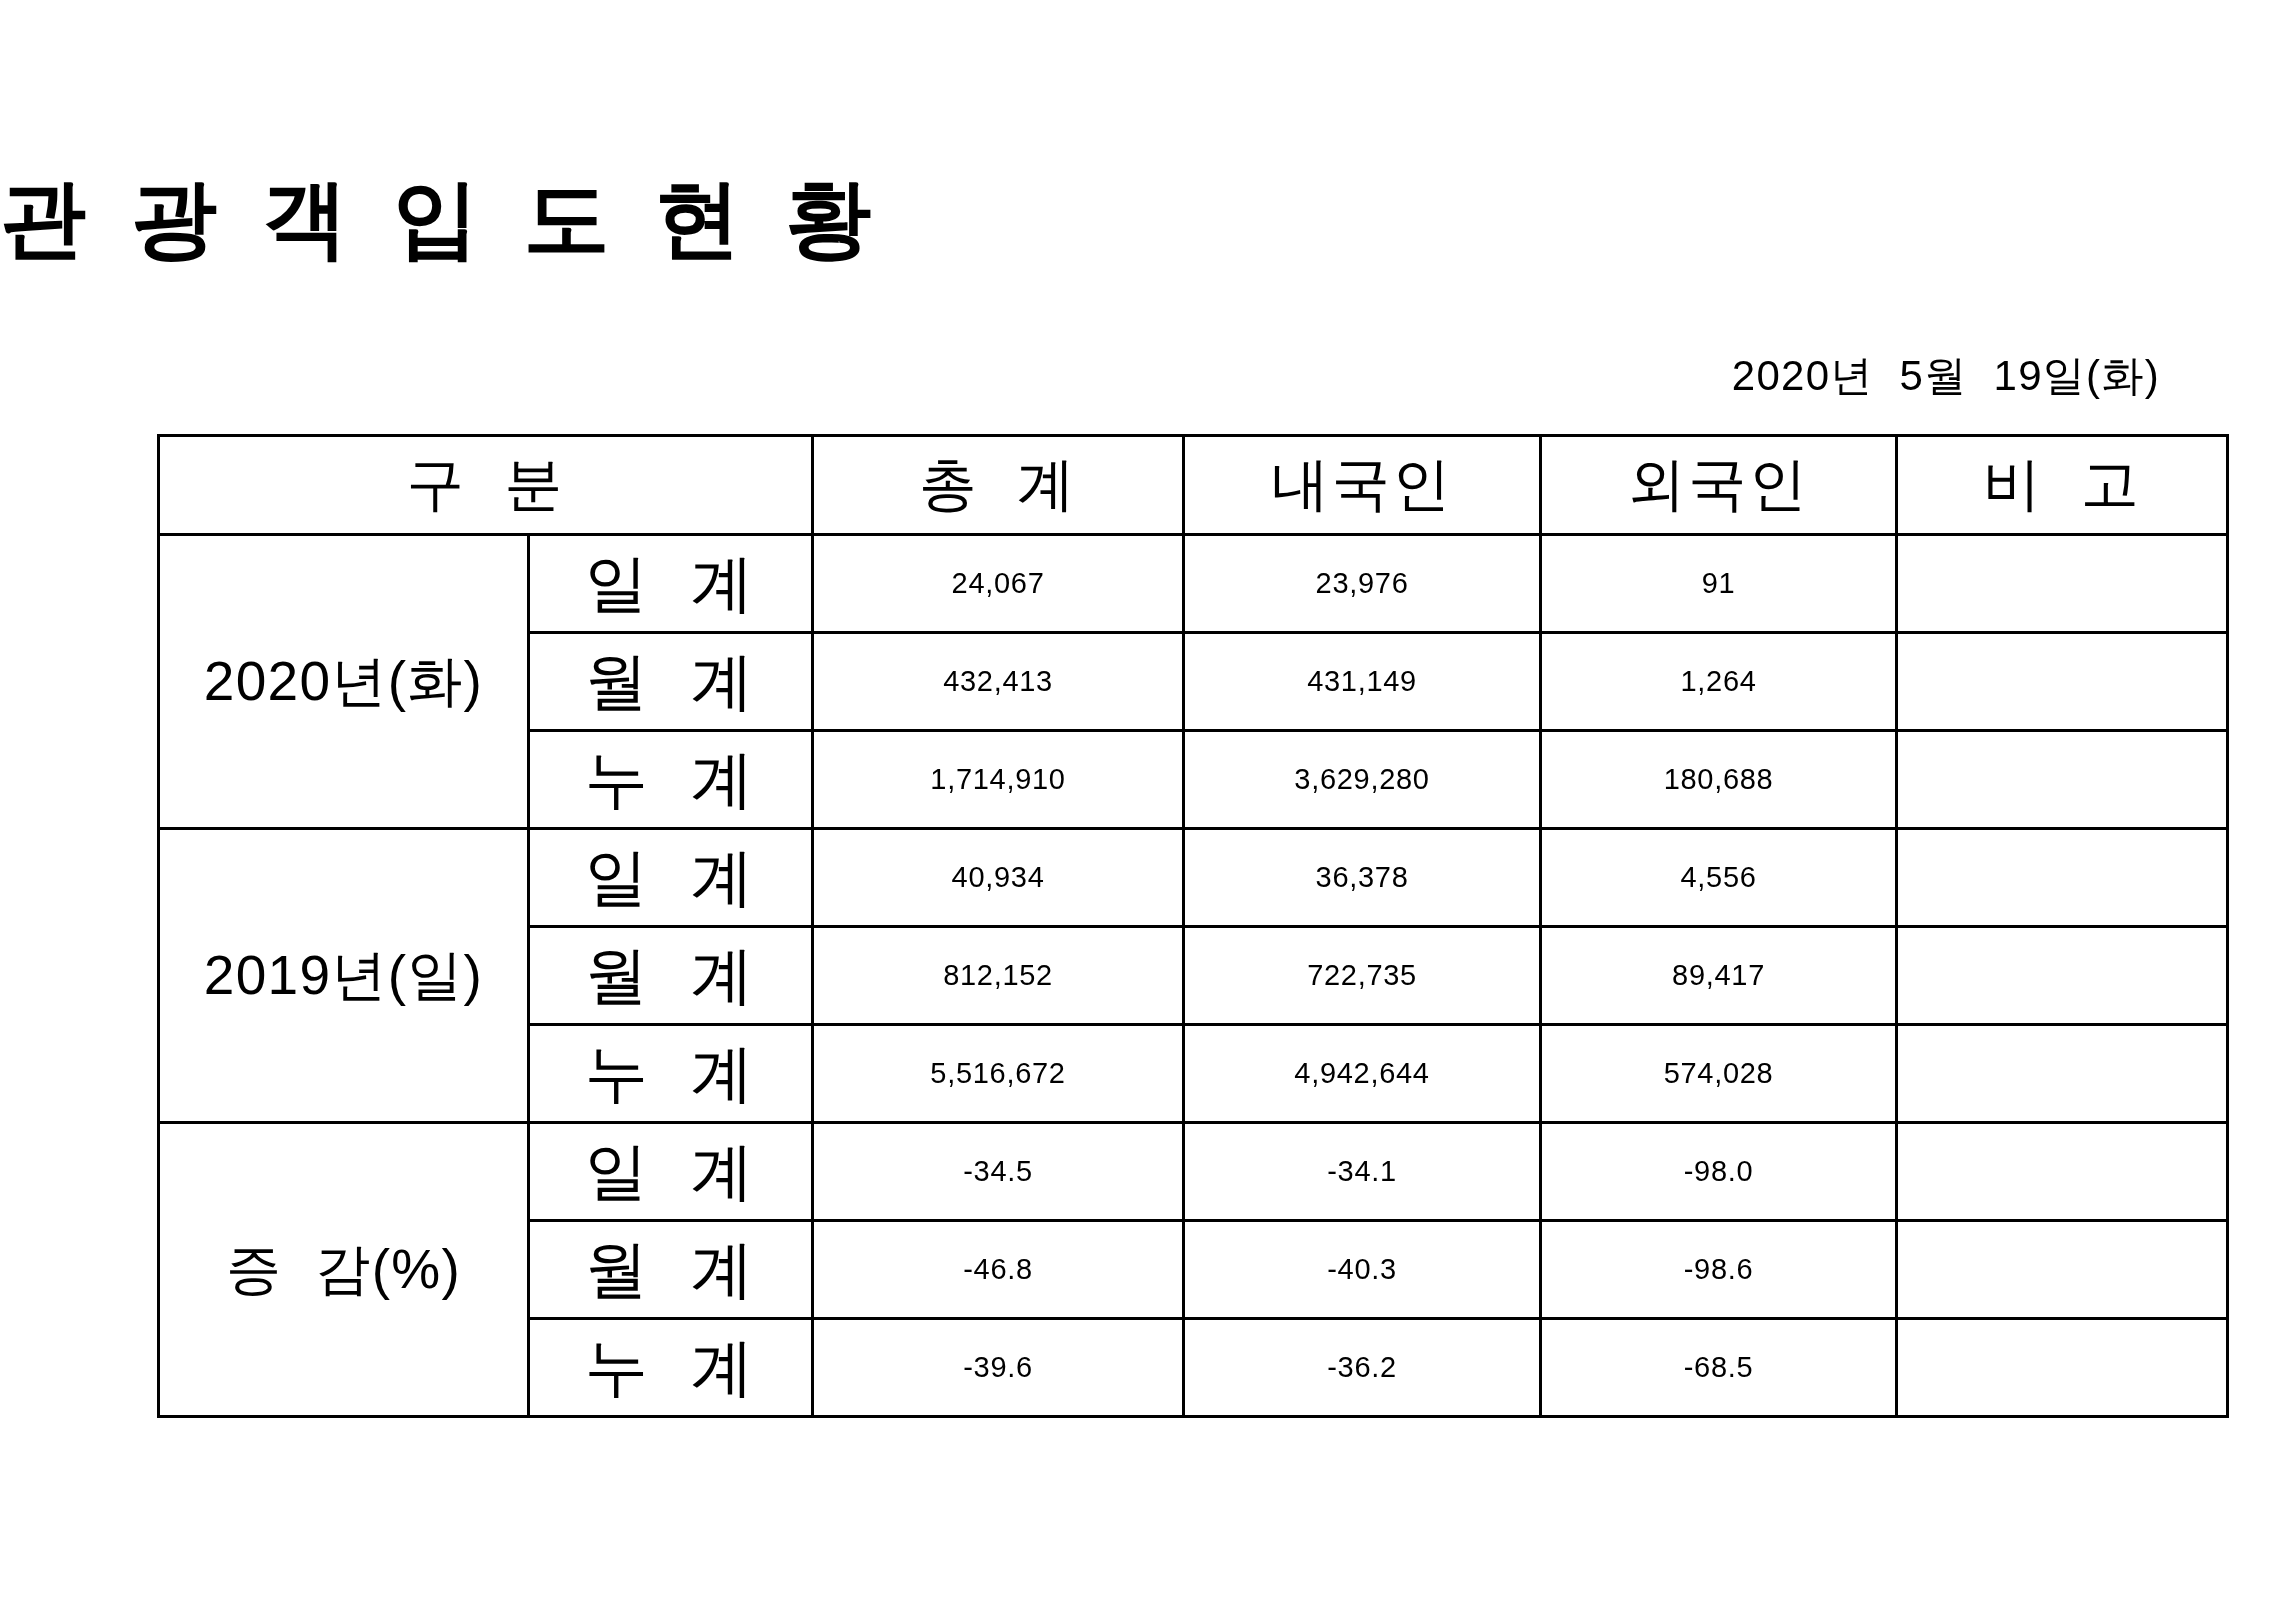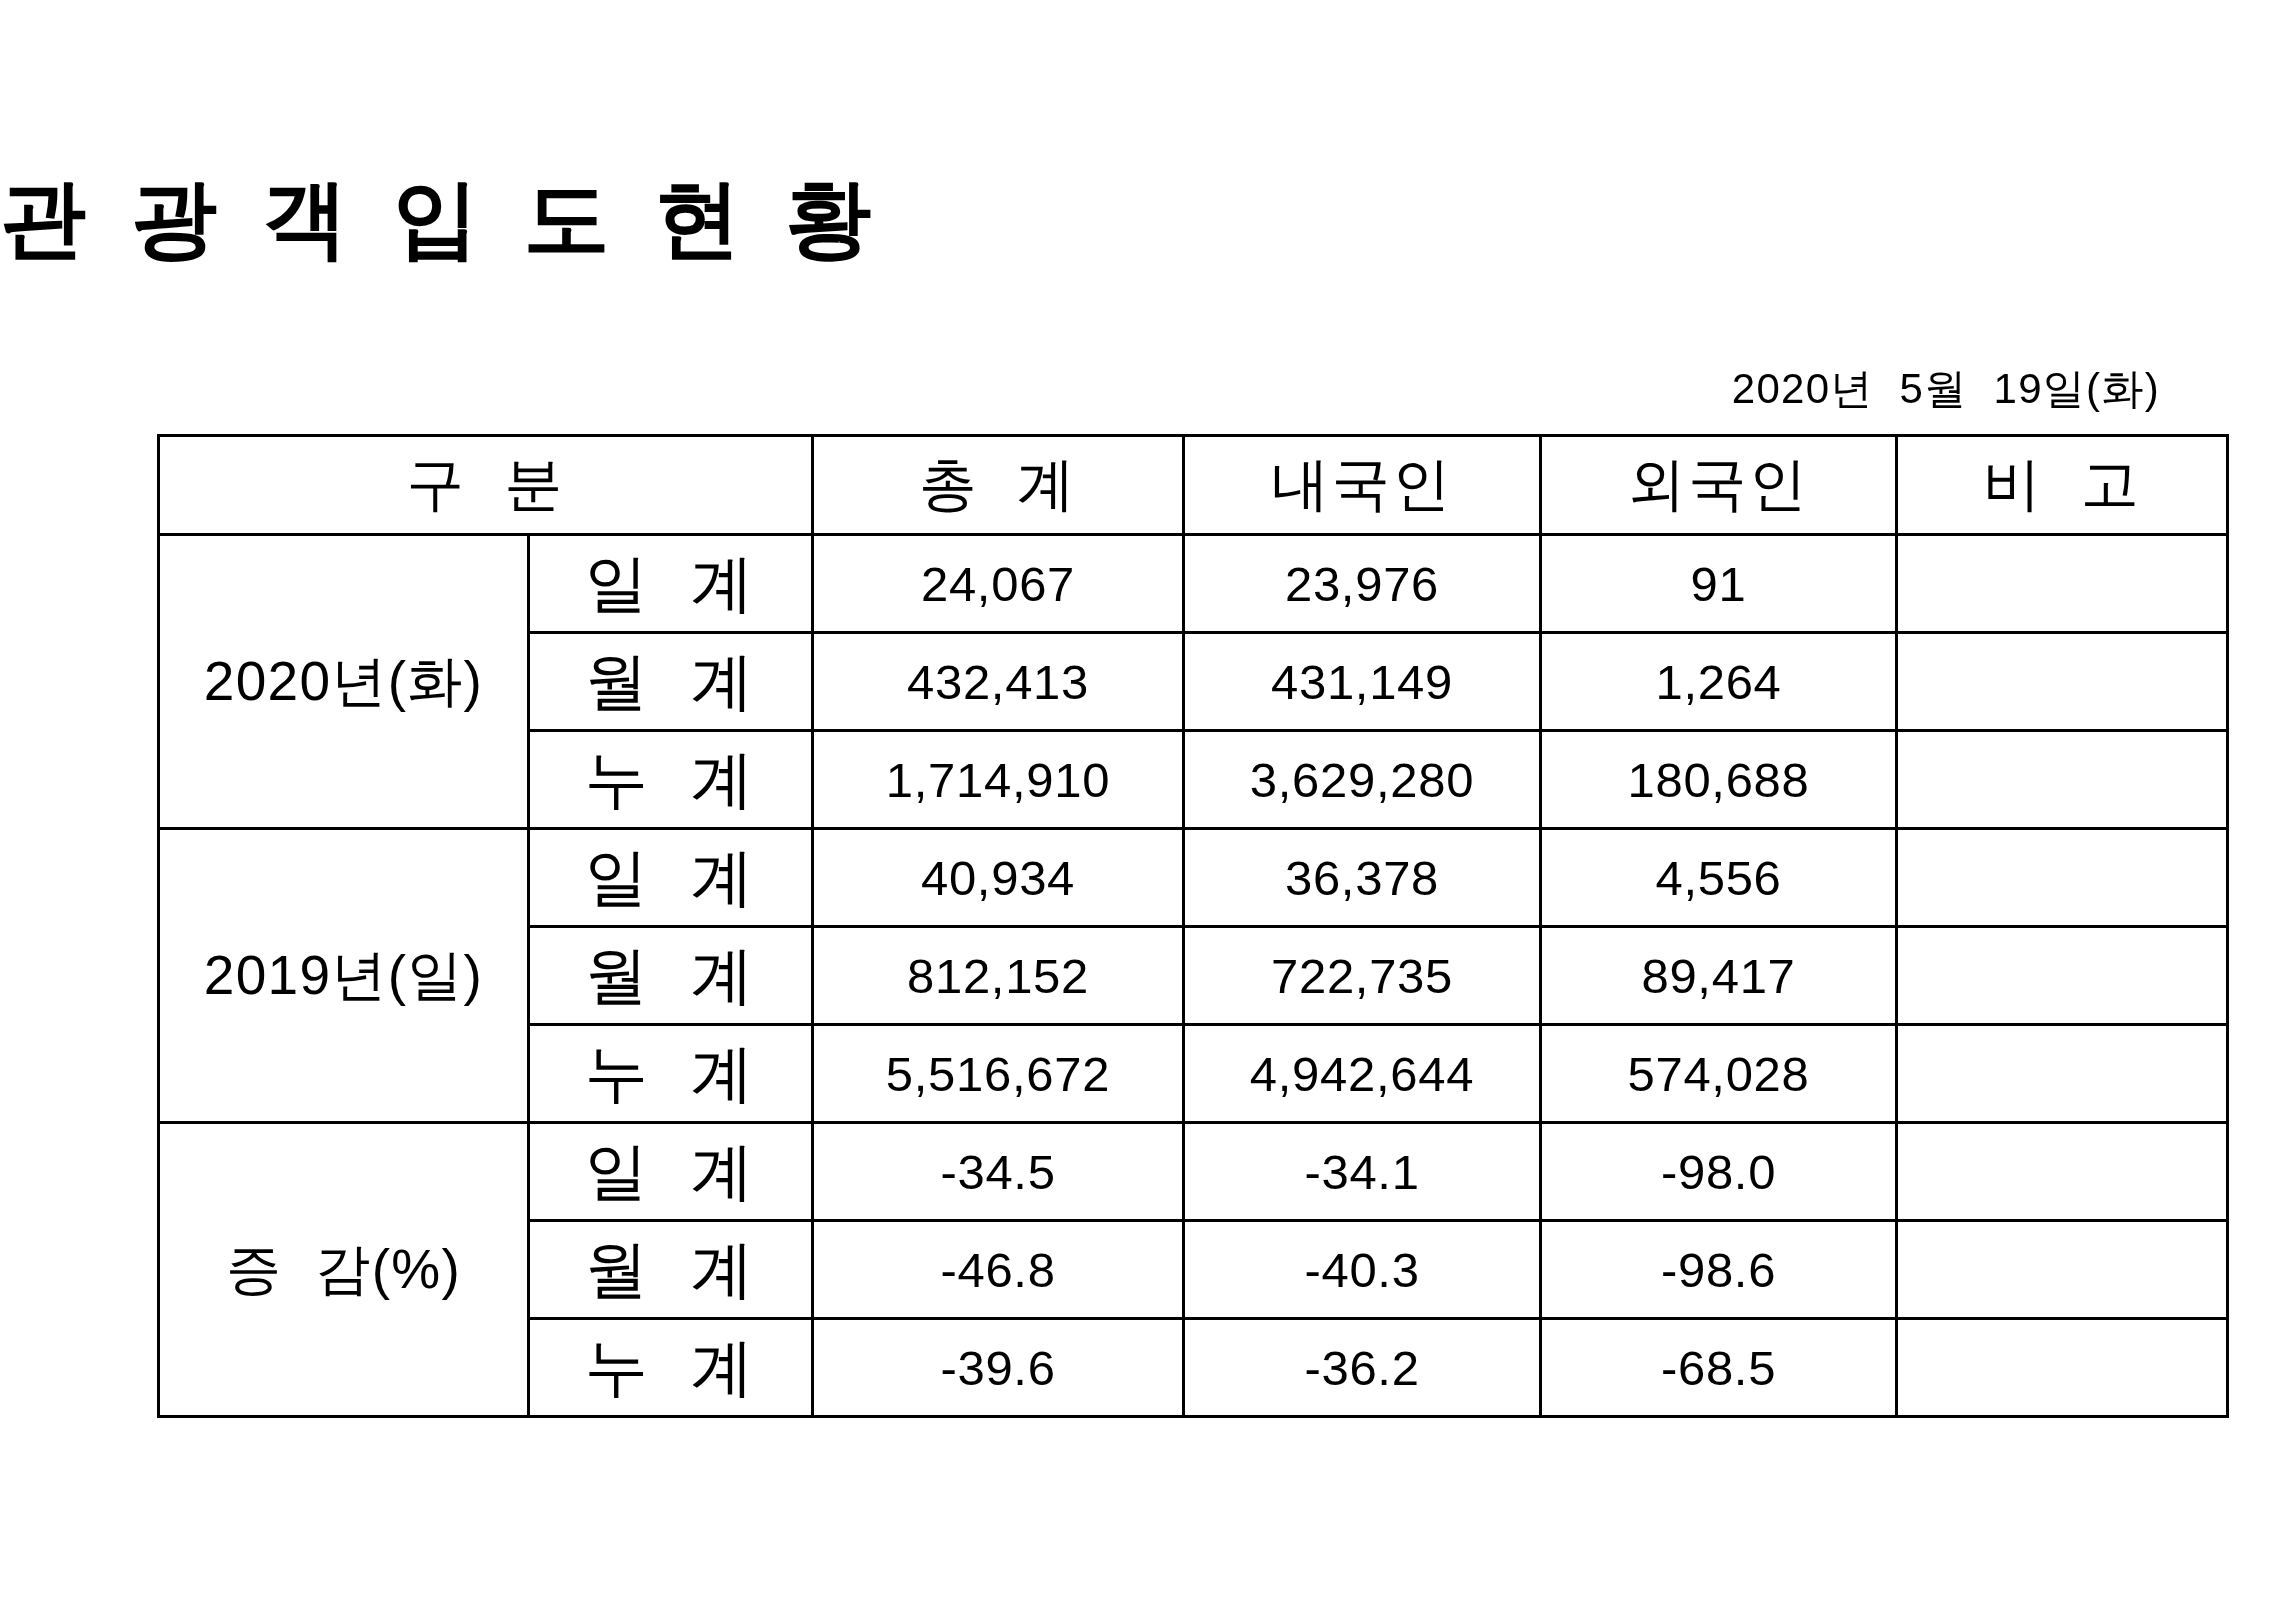--- a/index.html
+++ b/index.html
@@ -26,21 +26,20 @@
     letter-spacing: 10.5px;
     white-space: pre;
   }
   .report-date {
     position: absolute;
     top: 348px;
     right: 135px;
     font-size: 42px;
     letter-spacing: 1.3px;
     white-space: pre;
-    margin-top: 13px;
   }
   table.report {
     position: absolute;
     left: 157px;
     top: 434px;
     width: 2069px;
     height: 768px;
     border-collapse: collapse;
     table-layout: fixed;
     border: 3.9px solid #000;
@@ -52,21 +51,21 @@
     padding: 0;
     font-weight: 400;
     overflow: hidden;
     white-space: pre;
   }
   .report thead tr { height: 99px; }
   .report tbody tr { height: 98px; }
   .report thead th { font-size: 58px; letter-spacing: 2.6px; }
   .report .group-label { font-size: 55px; letter-spacing: 1.3px; }
   .report .sub-label { font-size: 63px; letter-spacing: 2.6px; text-align: center; }
-  .report .num { font-size: 49px; letter-spacing: 0.7px; margin-top: 19px; }
+  .report .num { font-size: 29px; letter-spacing: 0.7px; margin-top: 19px; }
 </style>
 </head>
 <body>
 
 <div>
 
   <h1 class="title">관 광 객 입 도 현 황</h1>
 
   <div class="report-date">2020년  5월  19일(화)</div>
 

